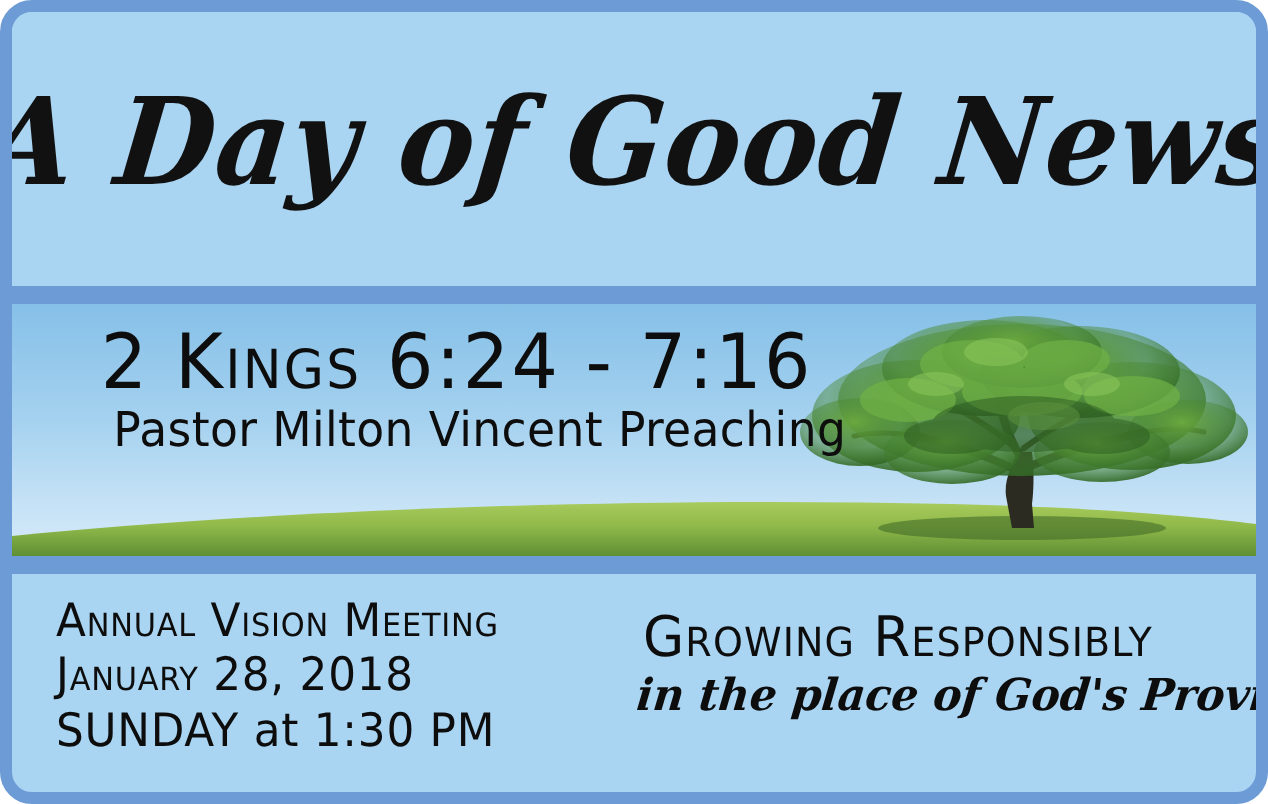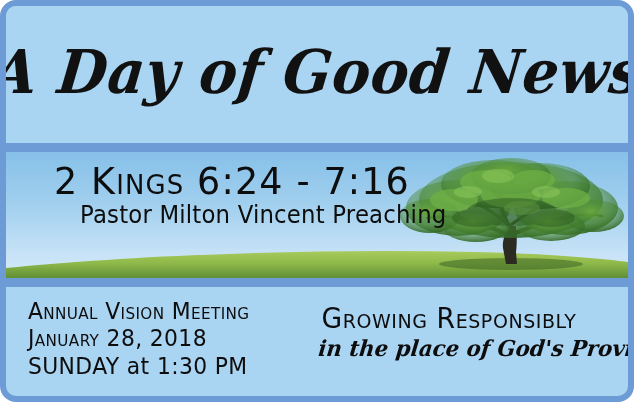--- a/index.html
+++ b/index.html
@@ -79,22 +79,21 @@
     width: 622px;
     height: 126px;
     display: block;
   }
   .scripture-block {
     position: absolute;
     left: 16px;
     top: 10px;
     width: 430px;
     z-index: 4;
-    text-align: left;
-    margin-left: 32px;
+    text-align: center;
   }
   .scripture-ref {
     font-family: "DejaVu Sans", sans-serif;
     font-weight: 400;
     font-size: 38px;
     line-height: 1.02;
     color: #0d0d0d;
     letter-spacing: 1.2px;
     white-space: nowrap;
     font-variant: small-caps;

